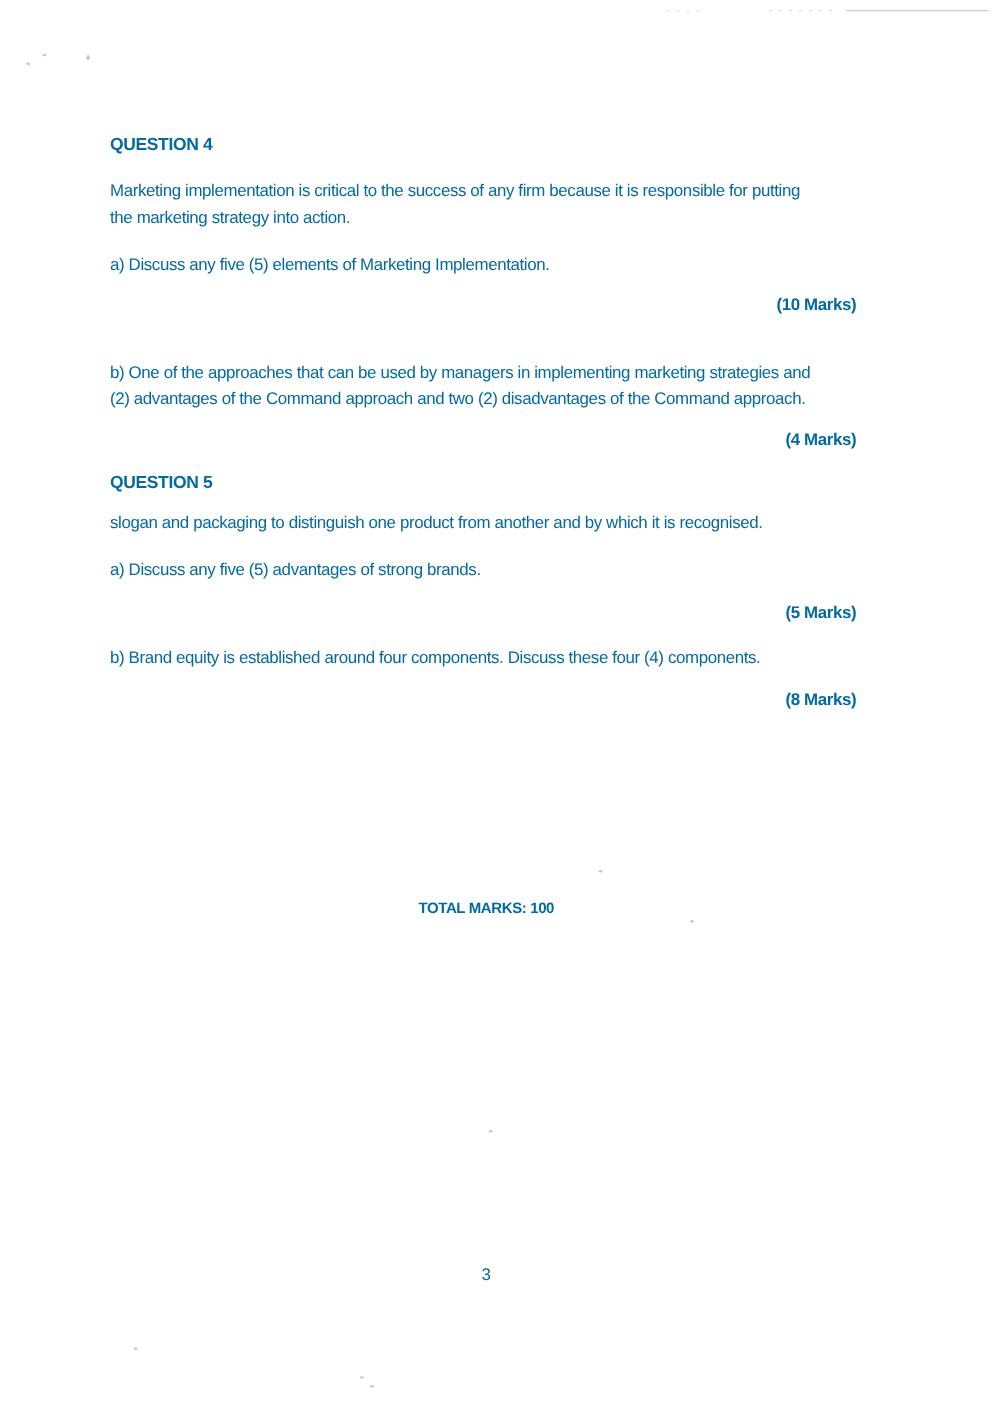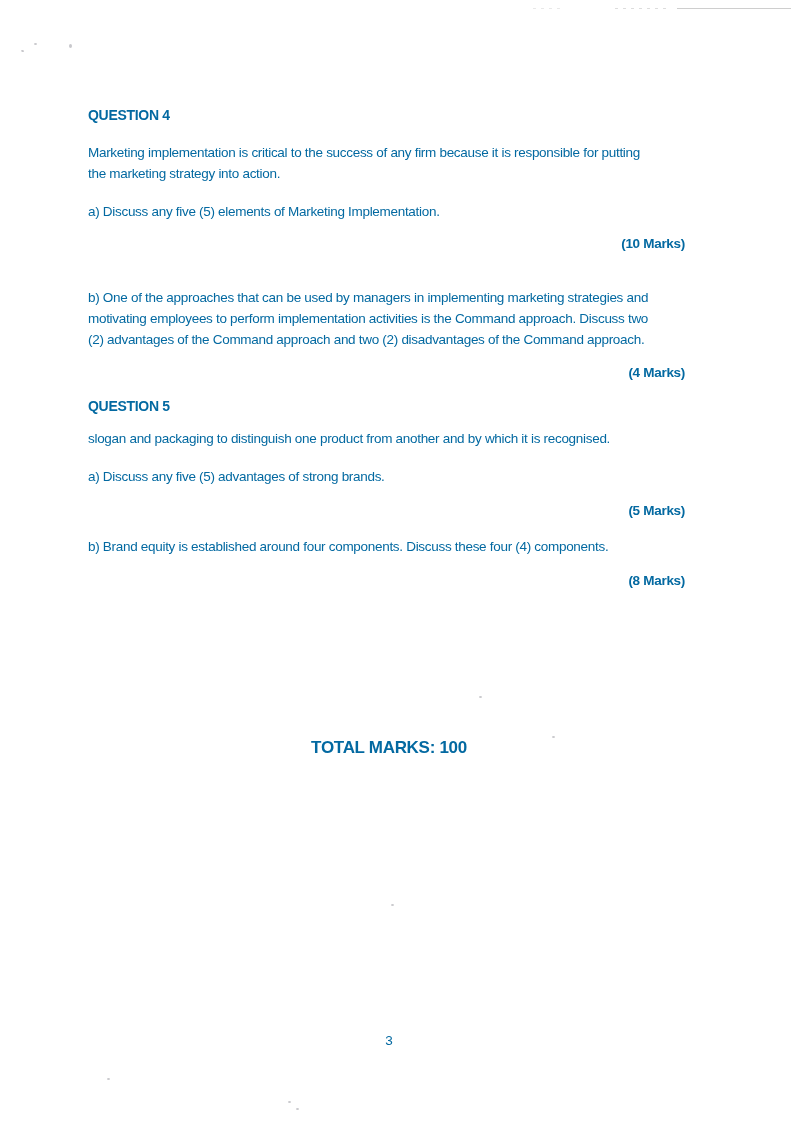--- a/index.html
+++ b/index.html
@@ -36,21 +36,21 @@
     text-align: right;
     padding-right: 5px;
     line-height: 21px;
     white-space: nowrap;
   }
   .tight .tline {
     line-height: 17px;
   }
   .total-marks {
     font-weight: bold;
-    font-size: 17px;
+    font-size: 12px;
     text-align: center;
     line-height: 21px;
   }
   .page-number {
     text-align: center;
     line-height: 21px;
     letter-spacing: 0;
   }
   
   .mt-q4-heading   { margin-top: 105px; }
@@ -110,21 +110,20 @@
       </div>
 
     <div class="para mt-q4-a">
         <div class="tline">a) Discuss any five (5) elements of Marketing Implementation.</div>
       </div>
 
     <div class="marks mt-q4-a-marks">(10 Marks)</div>
 
     <div class="para mt-q4-b">
         <div class="tline">b) One of the approaches that can be used by managers in implementing marketing strategies and</div>
-        <div class="tline">motivating employees to perform implementation activities is the Command approach. Discuss two</div>
         <div class="tline">(2) advantages of the Command approach and two (2) disadvantages of the Command approach.</div>
       </div>
 
     <div class="marks mt-q4-b-marks">(4 Marks)</div>
 
     <div class="q-heading mt-q5-heading">QUESTION 5</div>
 
     <div class="para tight mt-q5-intro">
         <div class="tline">slogan and packaging to distinguish one product from another and by which it is recognised.</div>
       </div>

